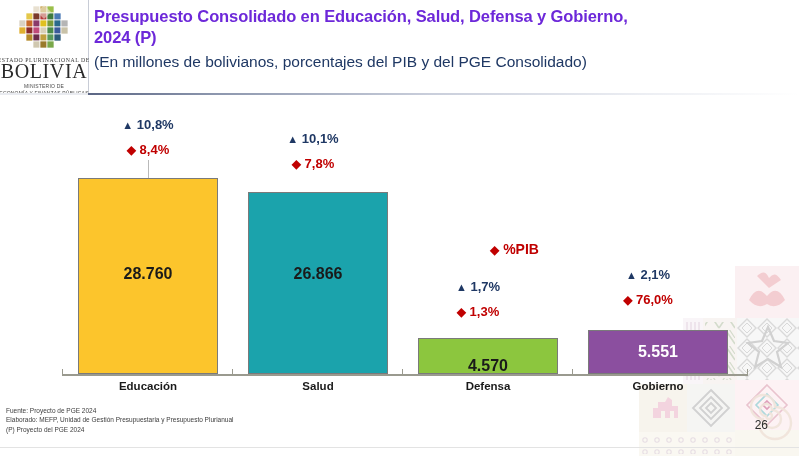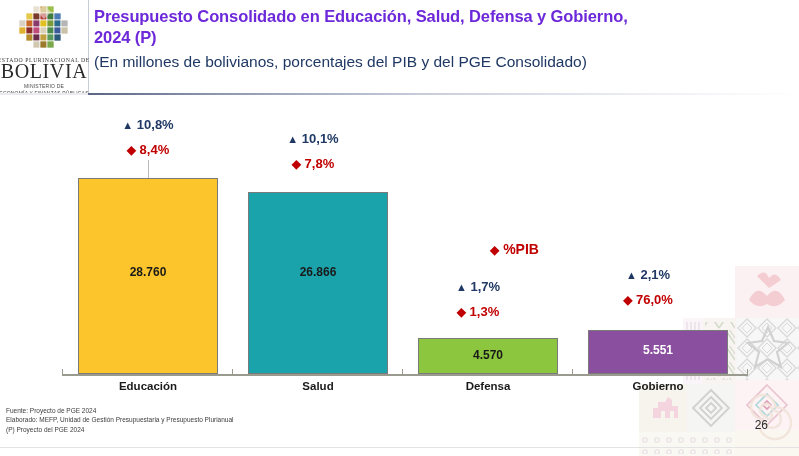--- a/index.html
+++ b/index.html
@@ -69,21 +69,21 @@
   }
   .tick{position:absolute;width:1px;height:5px;background:#9a9a8f;top:271px;}
 
   .bar{
     position:absolute;bottom:6px;
     border:1px solid #7a7a7a;
     box-sizing:border-box;
   }
   .bar .bar-value{
     position:absolute;left:0;right:0;
-    text-align:center;font-weight:bold;font-size:12px;
+    text-align:center;font-weight:bold;font-size:16px;
   }
 
   .marker-group{position:absolute;text-align:center;}
   .m-pge{color:#1f3864;font-weight:bold;font-size:13px;white-space:nowrap;line-height:17px;}
   .m-pib{color:#c00000;font-weight:bold;font-size:13px;white-space:nowrap;line-height:17px;margin-top:7px;}
   .glyph-tri{font-size:11px;}
   .glyph-dia{font-size:12px;}
   .leader{position:absolute;width:1px;background:#b9b9b9;}
 
   .cat-labels{position:absolute;left:0;top:278px;width:799px;height:20px;}
@@ -279,21 +279,21 @@
         <div class="m-pge">
           <span class="glyph-tri">▲</span>
           <span>1,7%</span>
         </div>
         <div class="m-pib">
           <span class="glyph-dia">◆</span>
           <span>1,3%</span>
         </div>
       </div>
       <div class="bar" style="left:418px;width:140px;height:36px;background:#8cc63e;">
-        <div class="bar-value" style="top:9px;color:#1a1a1a;">4.570</div>
+        <div class="bar-value" style="top:18px;color:#1a1a1a;">4.570</div>
       </div>
 
       <div class="marker-group" style="left:588px;top:168px;width:120px;">
         <div class="m-pge">
           <span class="glyph-tri">▲</span>
           <span>2,1%</span>
         </div>
         <div class="m-pib">
           <span class="glyph-dia">◆</span>
           <span>76,0%</span>

